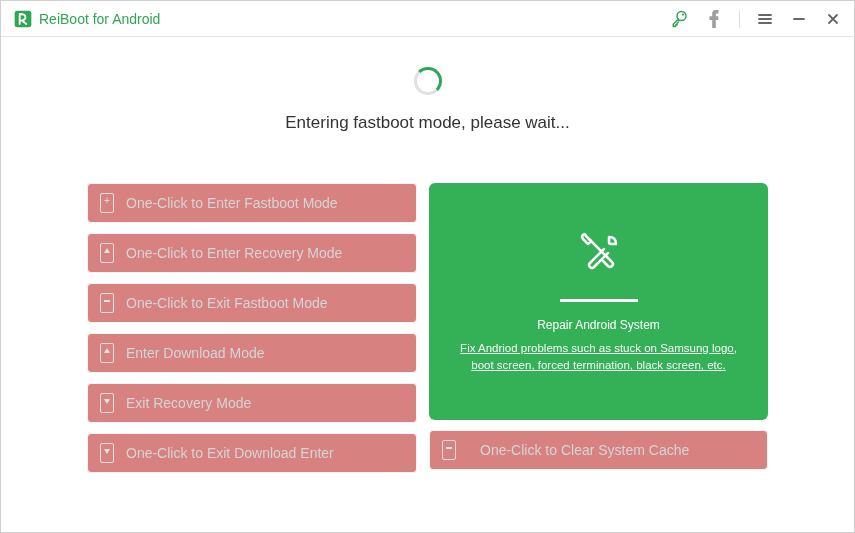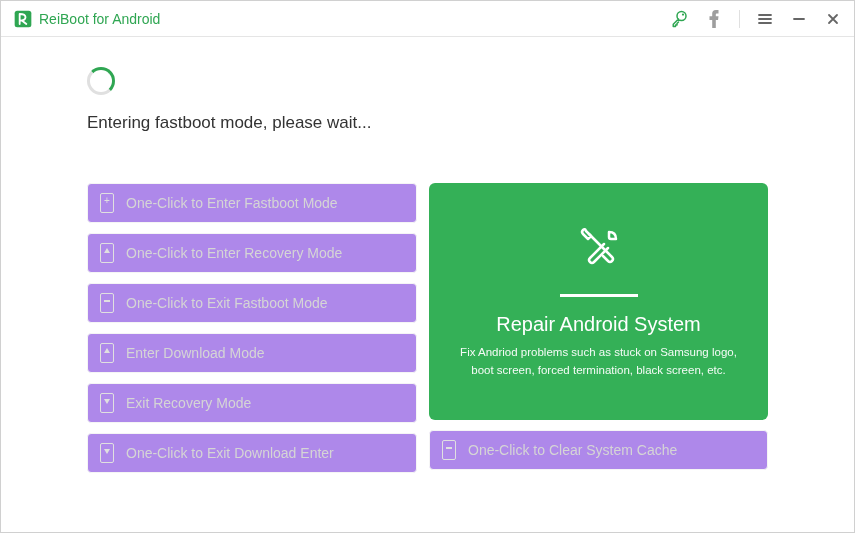--- a/index.html
+++ b/index.html
@@ -59,21 +59,21 @@
       width: 1px;
       height: 18px;
       background: #e0e0e0;
     }
     .content {
       padding: 30px 86px 20px 86px;
     }
     .status-area {
       display: flex;
       flex-direction: column;
-      align-items: flex-start;
+      align-items: center;
       margin-bottom: 50px;
     }
     .spinner {
       width: 28px;
       height: 28px;
       border: 3px solid #e0e0e0;
       border-top-color: #2fa652;
       border-right-color: #2fa652;
       border-radius: 50%;
       animation: spin 1s linear infinite;
@@ -97,21 +97,21 @@
       gap: 10px;
     }
     .mode-row {
       height: 40px;
       border: 1px solid #eeeeee;
       border-radius: 4px;
       display: flex;
       align-items: center;
       padding: 0 12px;
       gap: 12px;
-      background: #6d28d9;
+      background: #b91c1c;
       cursor: pointer;
     }
     .mode-row.disabled {
       opacity: 0.55;
       cursor: default;
     }
     .phone-icon {
       width: 14px;
       height: 20px;
       border: 1.5px solid #c8c8c8;
@@ -157,38 +157,39 @@
     .tools-icon {
       margin-bottom: 16px;
     }
     .repair-divider {
       width: 78px;
       height: 3px;
       background: #fff;
       margin-bottom: 16px;
     }
     .repair-title {
-      font-size: 20px;
+      font-size: 12px;
       font-weight: 400;
       margin-bottom: 8px;
     }
     .repair-desc {
       font-size: 11.5px;
       line-height: 1.5;
       opacity: 0.95;
+      text-decoration: underline;
     }
     .cache-row {
       height: 40px;
       border: 1px solid #eeeeee;
       border-radius: 4px;
       display: flex;
       align-items: center;
       padding: 0 12px;
-      gap: 12px;
-      background: #6d28d9;
+      gap: 24px;
+      background: #b91c1c;
       cursor: pointer;
       opacity: 0.55;
     }
   </style>
 </head>
 <body>
 
 <div class="titlebar">
   <div class="logo">
     <svg class="logo-icon" viewBox="0 0 24 24">

